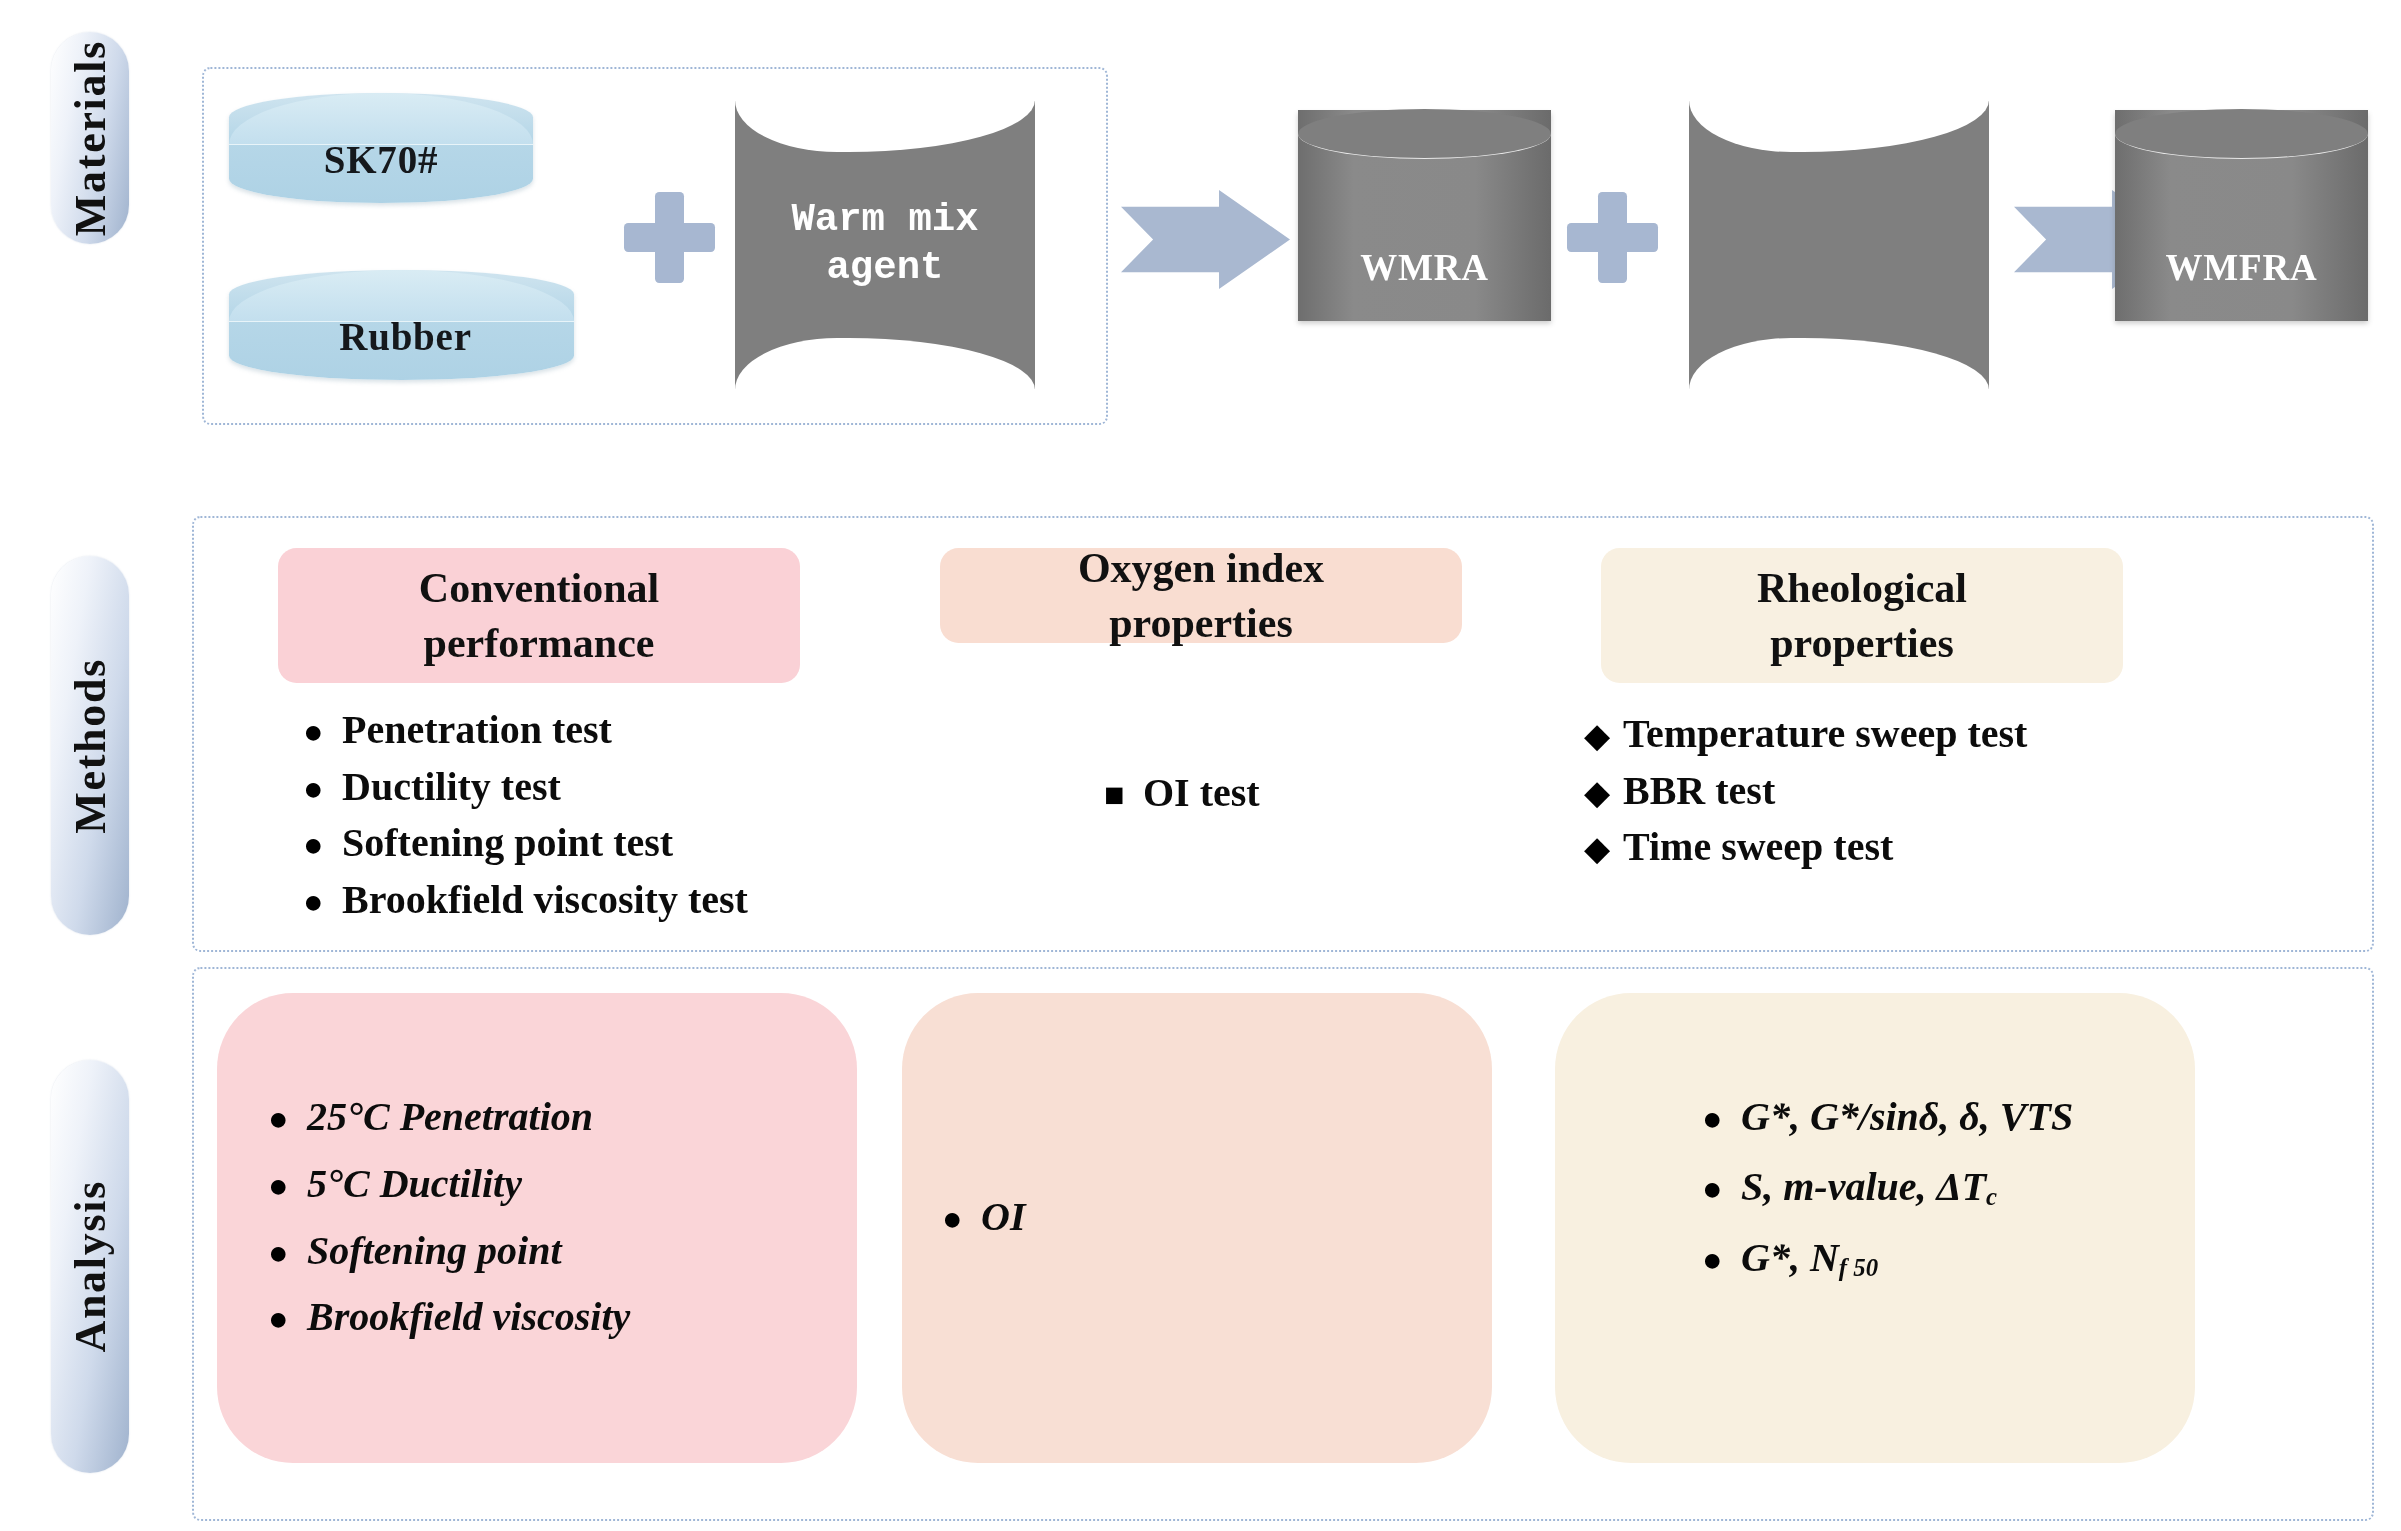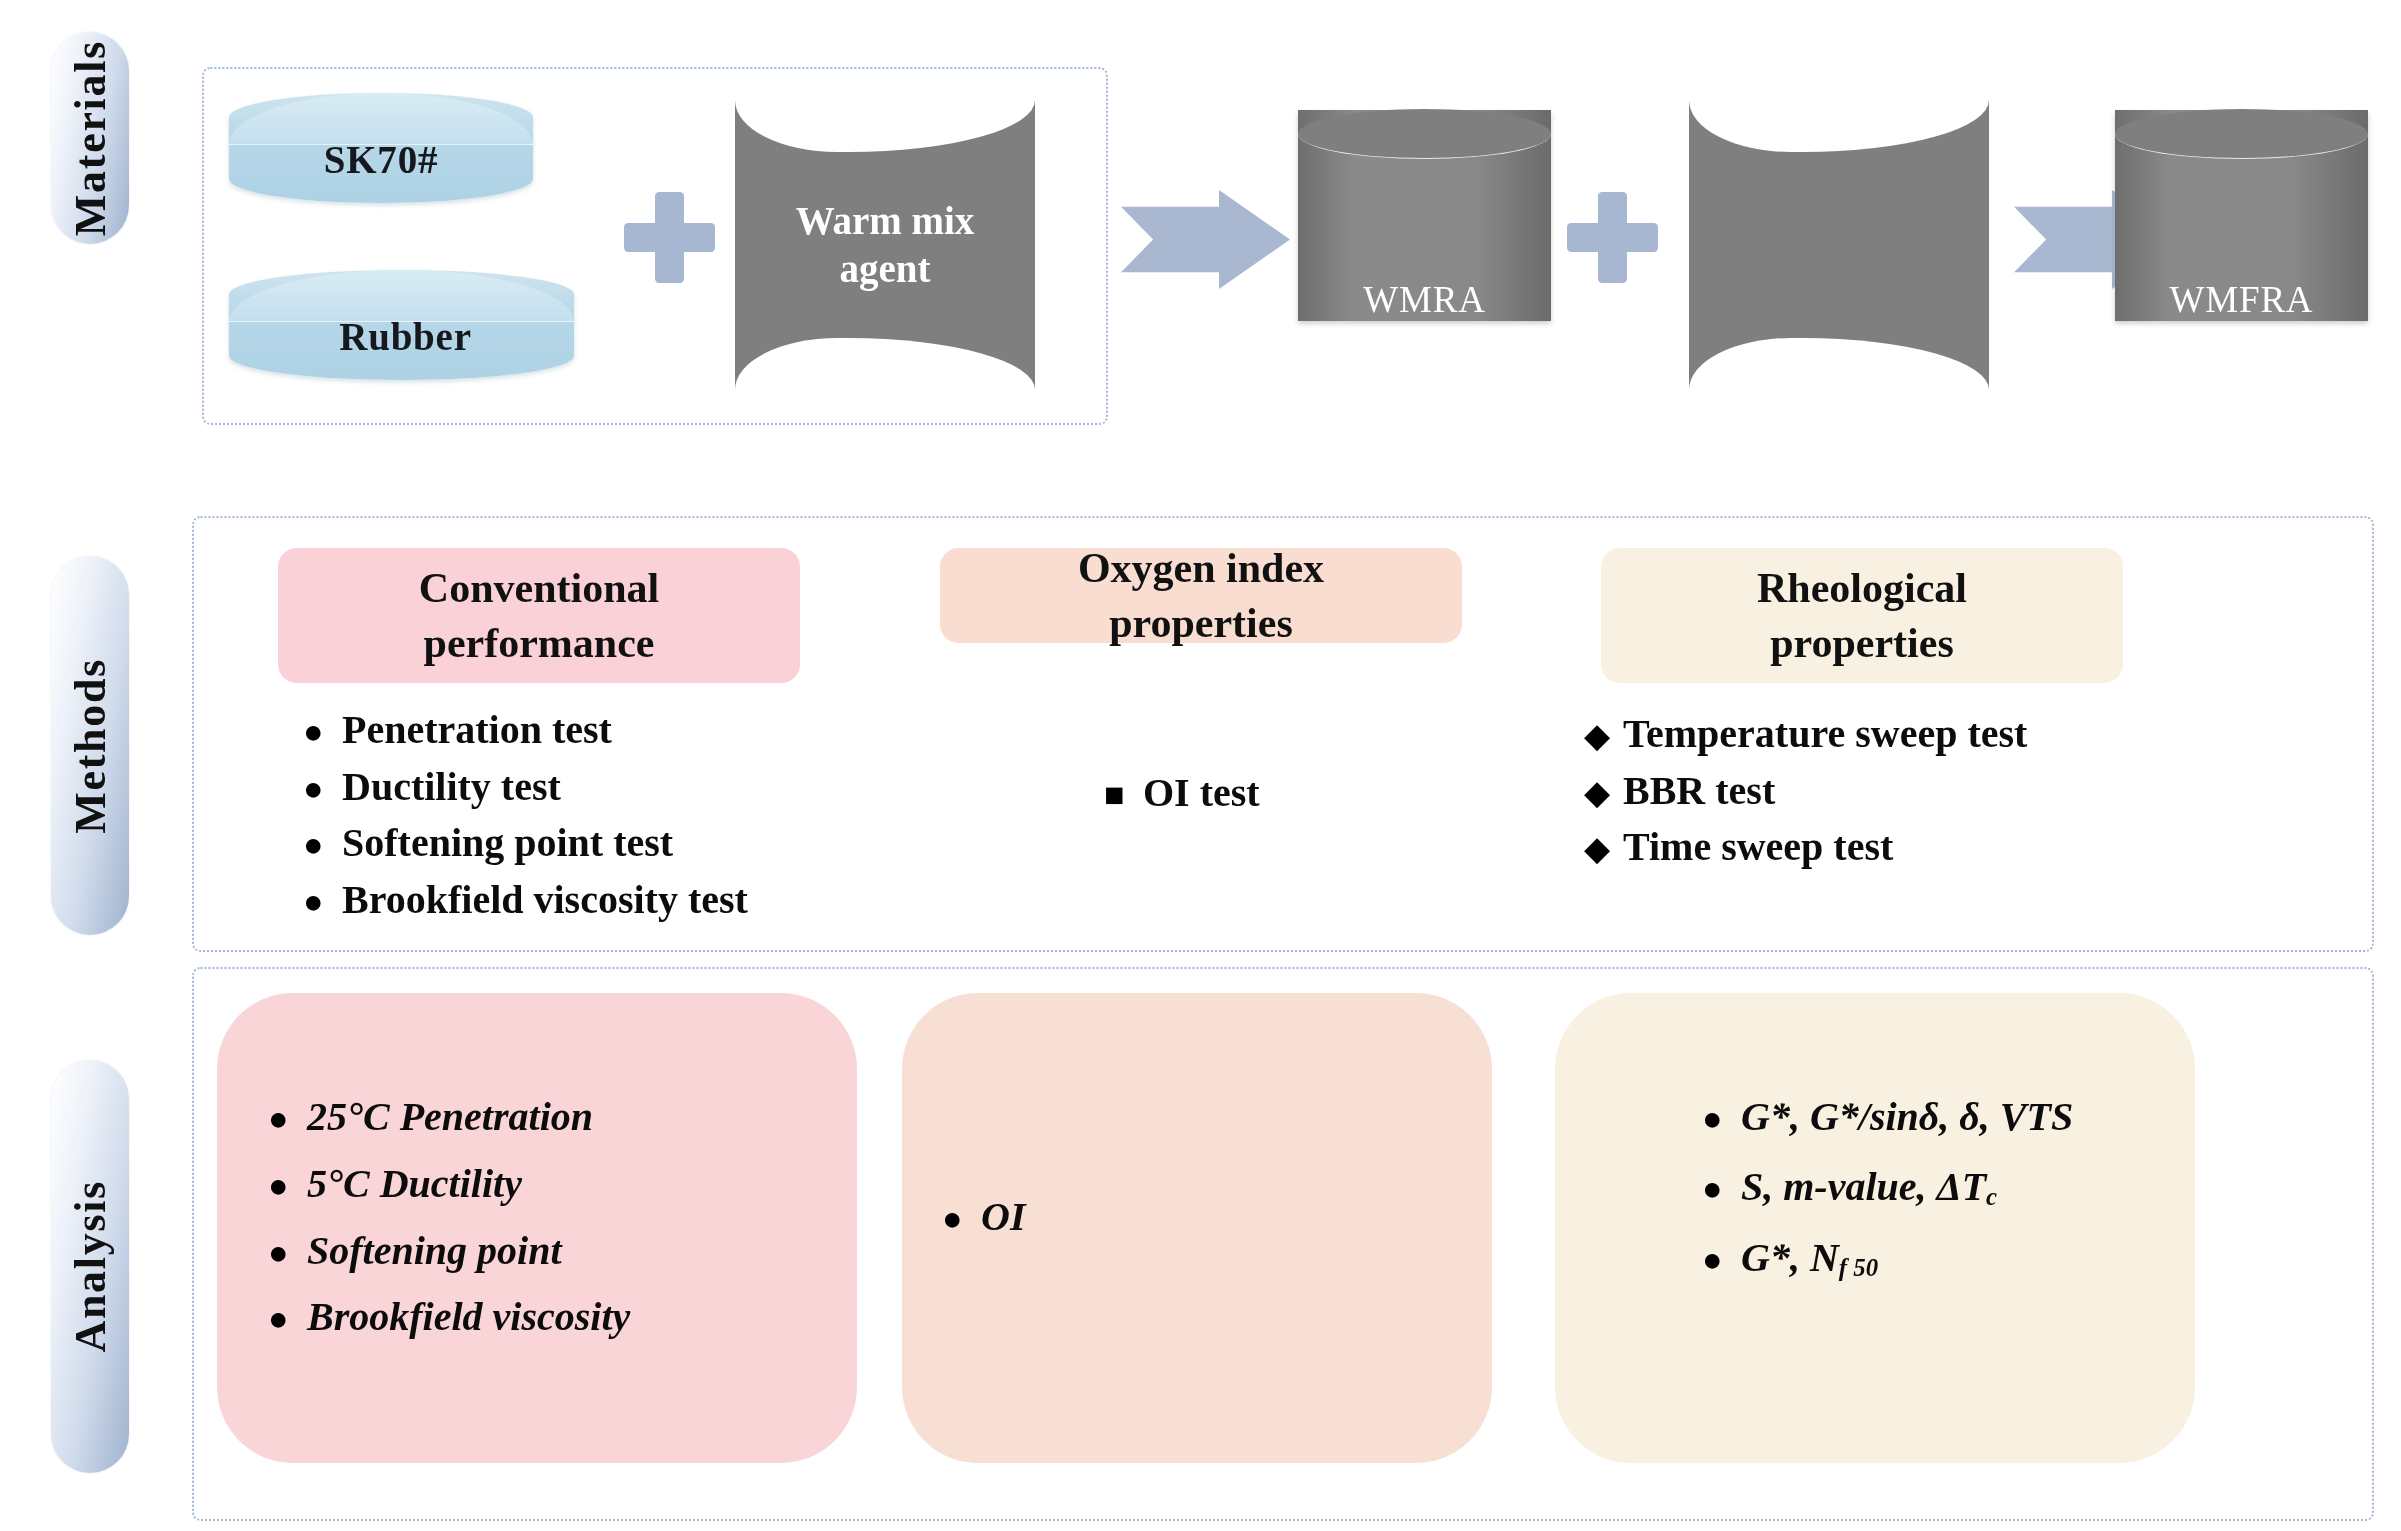--- a/index.html
+++ b/index.html
@@ -56,27 +56,27 @@
     position:absolute;
     background:linear-gradient(90deg,#6e6e6e 0%,#8a8a8a 22%,#898989 70%,#6b6b6b 100%);
     display:flex;align-items:flex-end;justify-content:center;
     box-shadow:0 2.5px 5px rgba(90,90,90,.3);
   }
   .cyl::before{
     content:"";position:absolute;left:0;right:0;top:-0.8px;height:49px;
     background:#7f7f7f;border-radius:50%;
     border-bottom:1.7px solid #e9e9e9;
   }
-  .cyl .lbl{position:relative;z-index:2;font-weight:normal;font-size:37px;color:#fff;
-    letter-spacing:0.8px;}
+  .cyl .lbl{position:relative;z-index:2;font-weight:bold;font-size:37px;color:#fff;
+    letter-spacing:0.8px;padding-bottom:32px;}
 
   .flag{
     position:absolute;
     background:#7f7f7f;
-    display:flex;align-items:center;justify-content:center;text-align:center;
+    display:flex;align-items:center;justify-content:center;text-align:center;font-family:Liberation Mono, monospace;
   }
   .flag .lbl{font-weight:bold;font-size:39px;color:#fff;line-height:1.22;z-index:3;position:relative;}
   .flag .wave-top,.flag .wave-bot{
     position:absolute;left:0;width:100%;height:52px;background:#ffffff;
   }
   .flag .wave-top{top:-0.8px;border-radius:0 0 62% 34%/0 0 100% 100%;}
   .flag .wave-bot{bottom:-0.8px;border-radius:34% 62% 0 0/100% 100% 0 0;}
 
   .plus{
     position:absolute;width:91px;height:91px;

